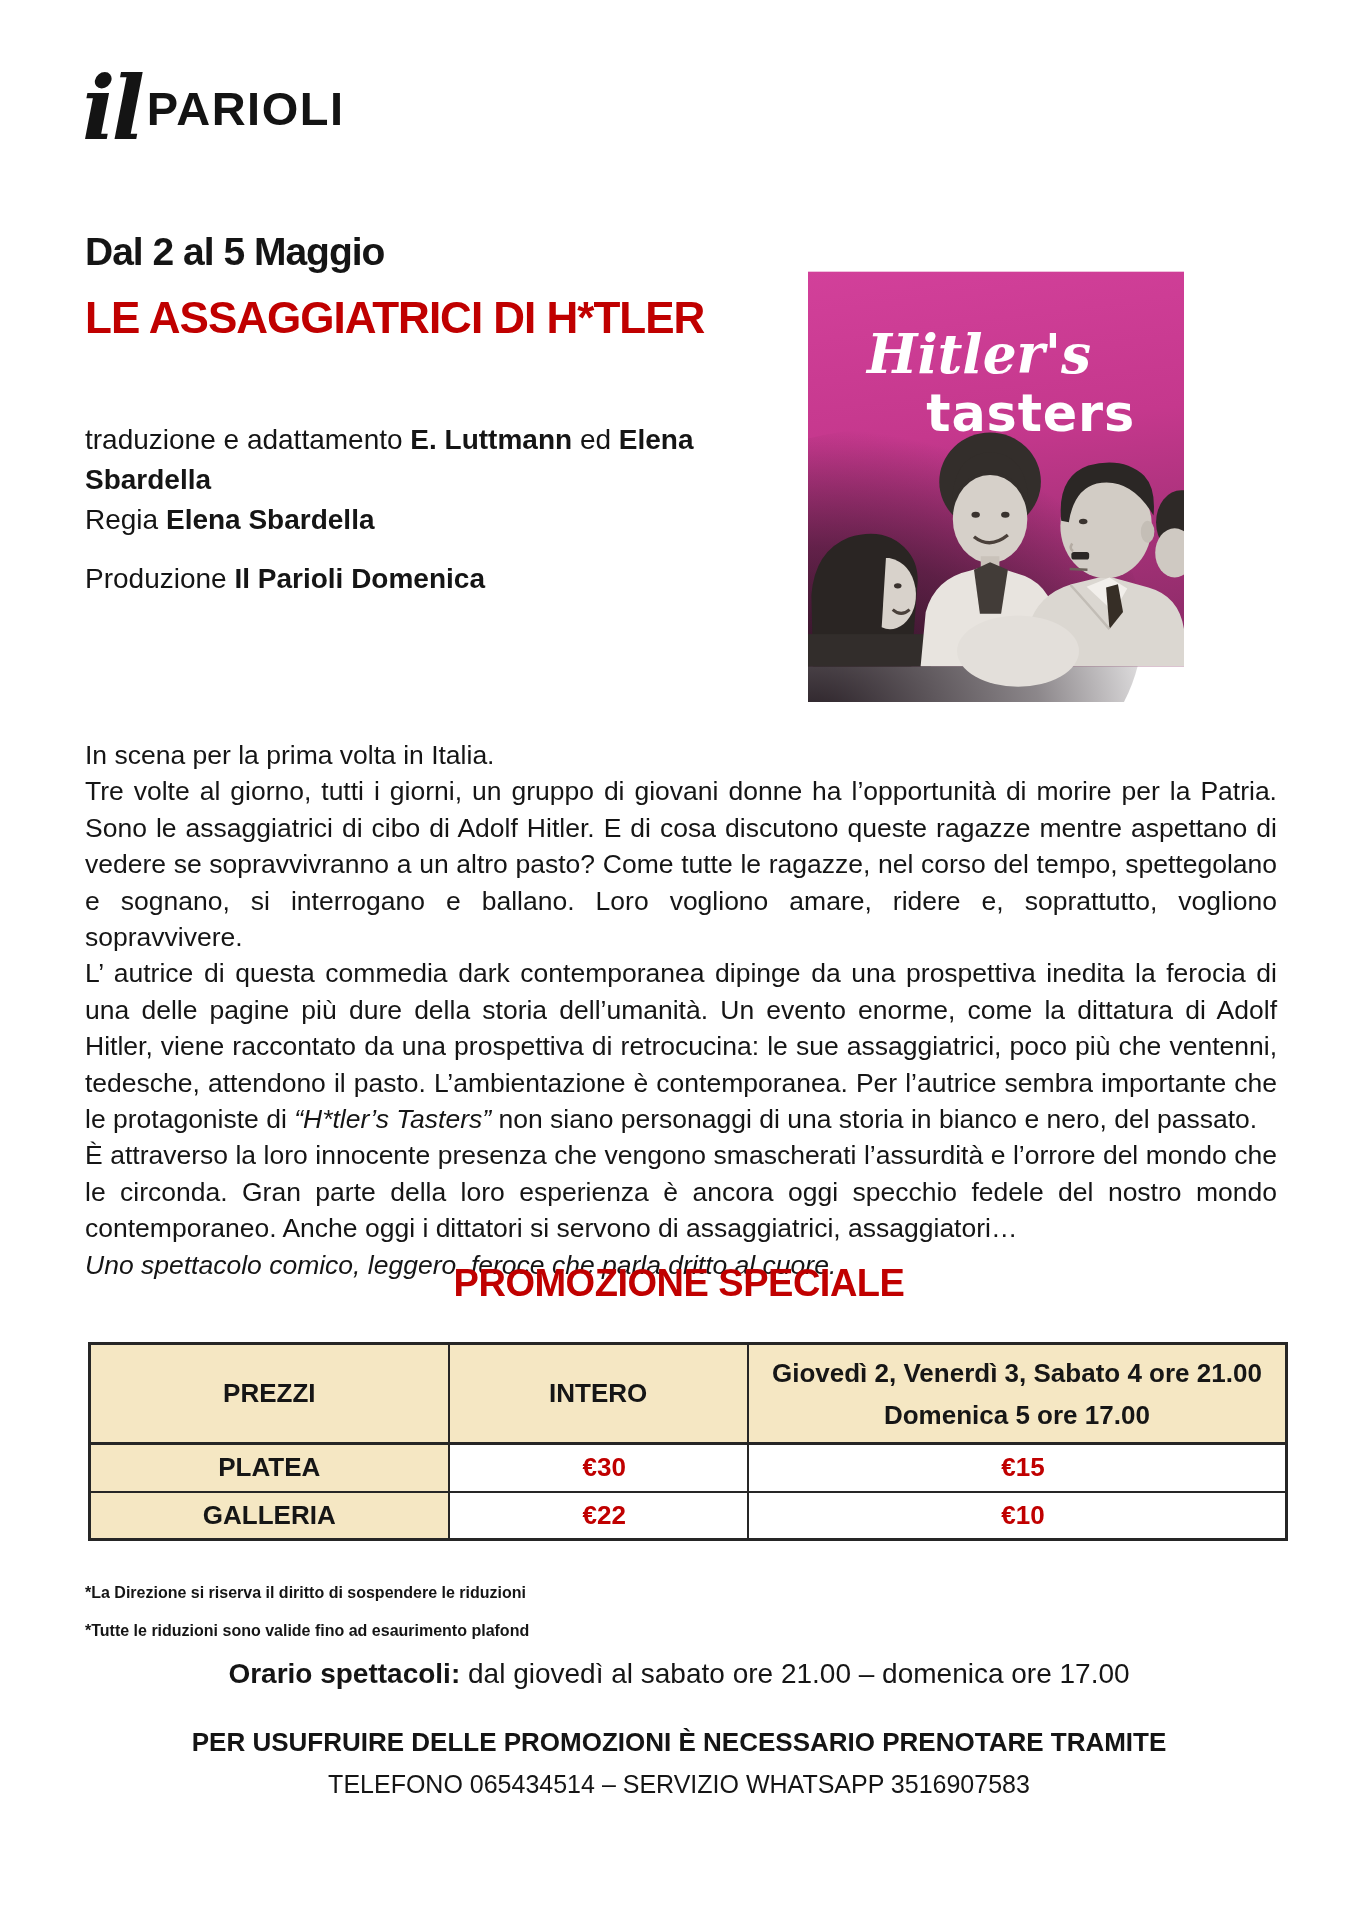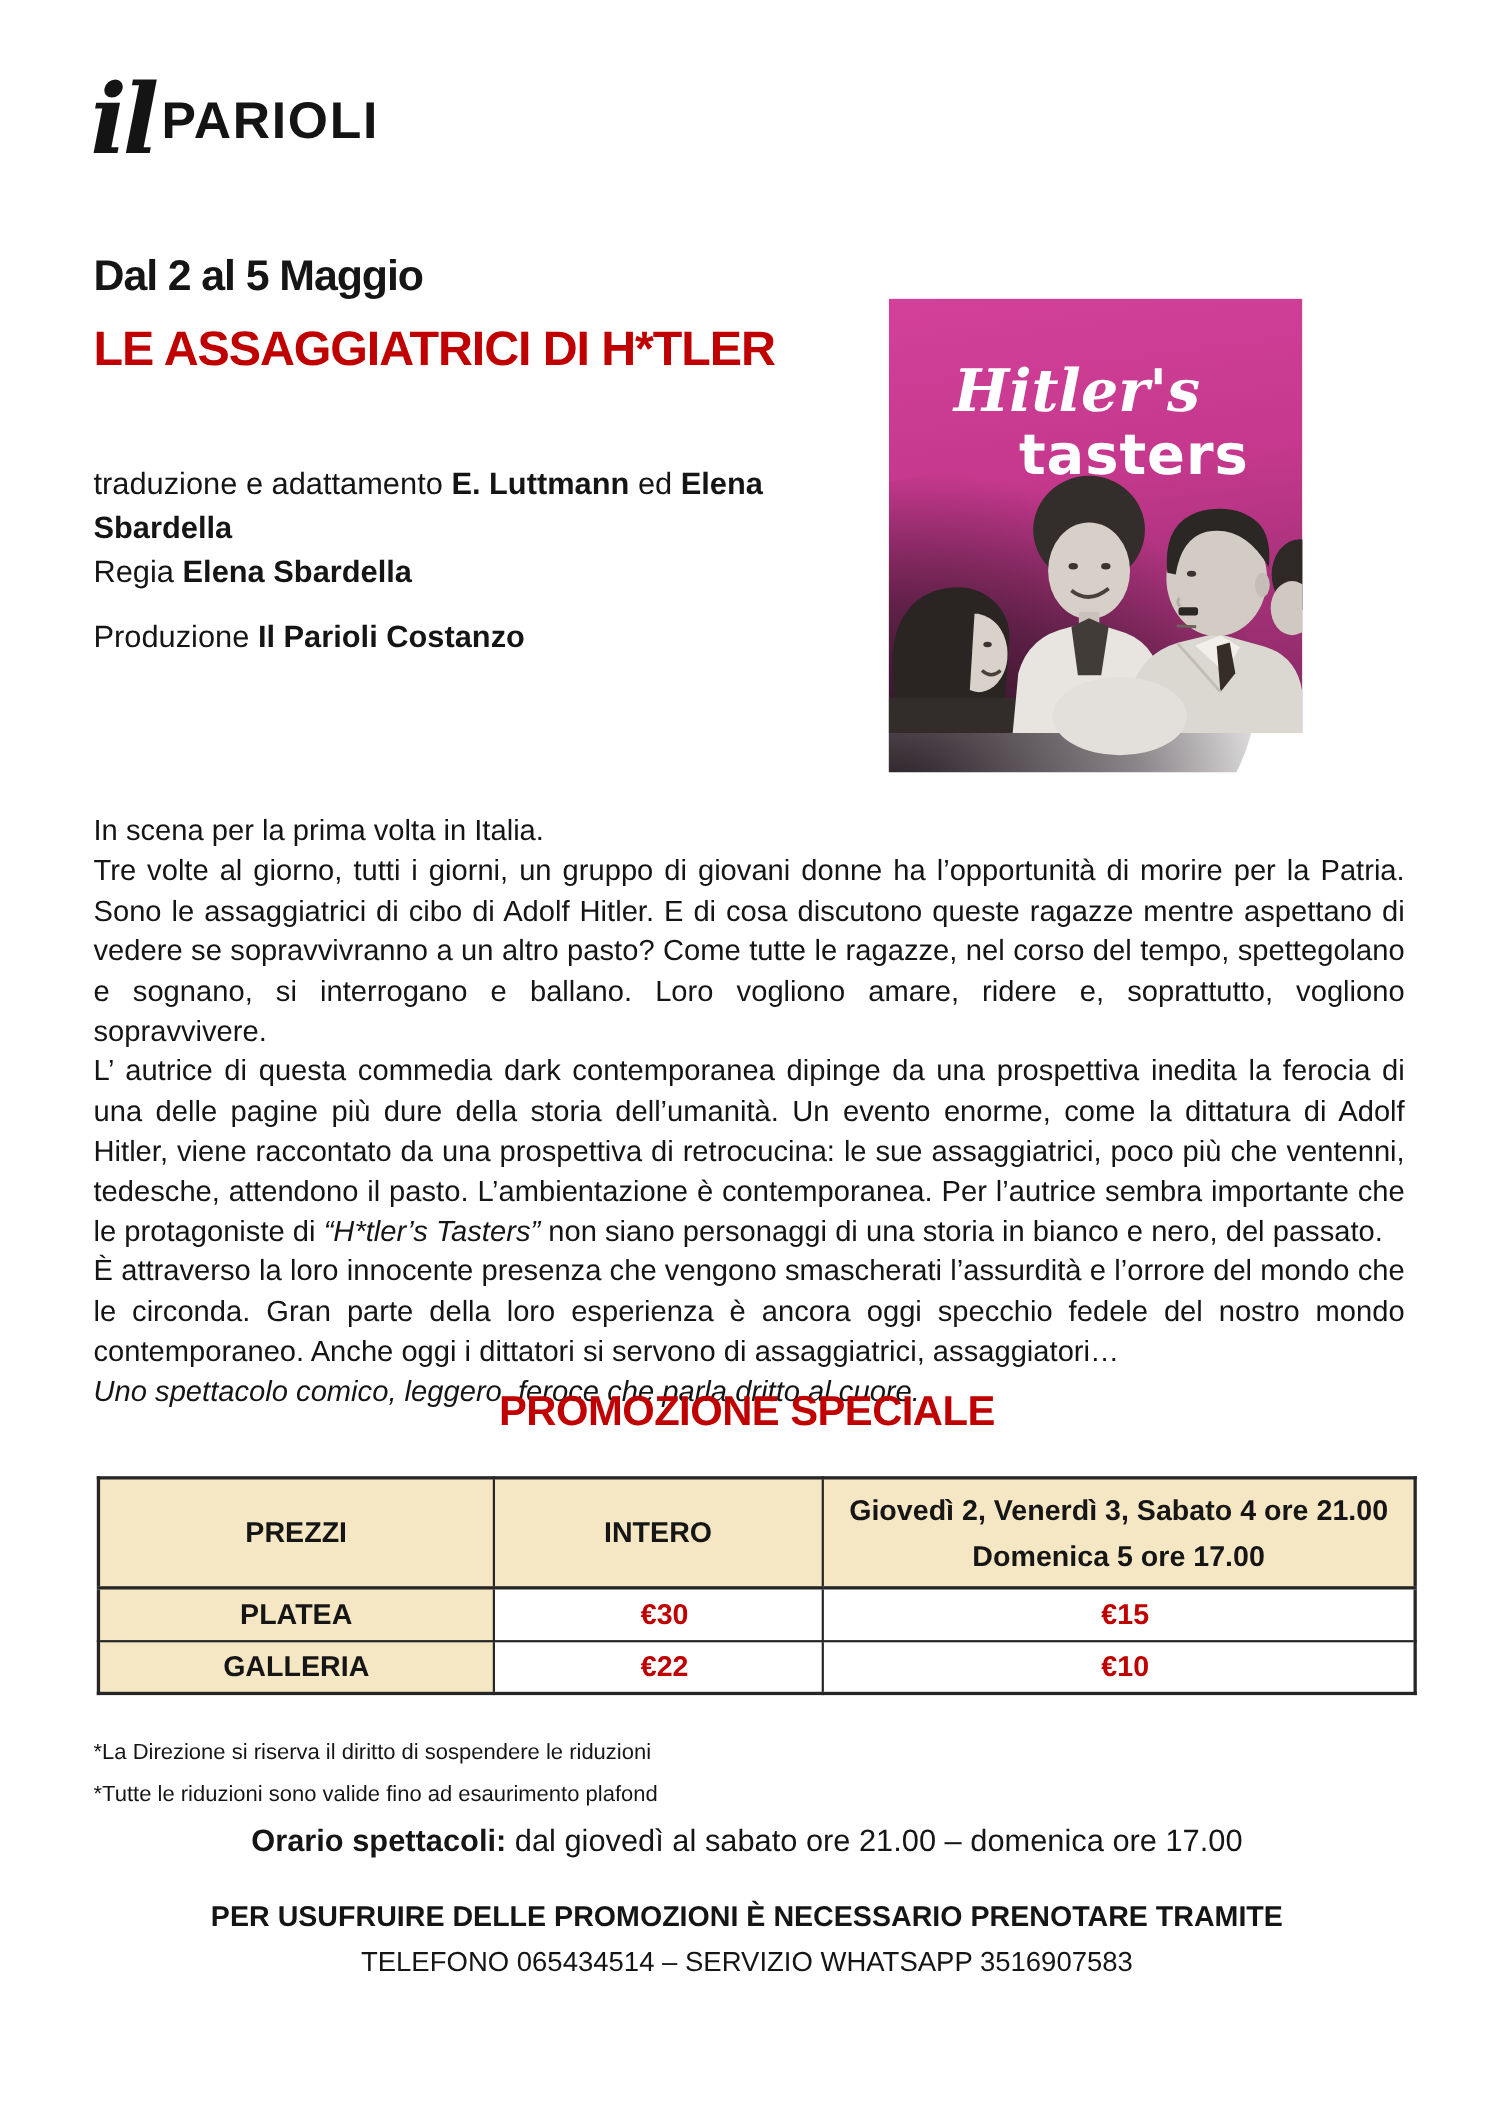--- a/index.html
+++ b/index.html
@@ -41,21 +41,21 @@
   .price-table th, .price-table td { border:2px solid #262626; text-align:center; vertical-align:middle; }
   .price-table .hdr-row th { height:100px; background:#f5e7c3; border-bottom:3px solid #262626; }
   .price-table td { height:48px; }
   .cell-beige { background:#f5e7c3; }
   .cell-white { background:#ffffff; }
   .price { color:#c00000;padding-left:12px; }
   .col1 { width:30%; } .col2 { width:25%; } .col3 { width:45%; }
   .hdr3 div { line-height:42px; }
 
   
-  .notes { position:absolute; left:85px; top:1574px; font-size:20px; font-weight:normal; line-height:38px; color:#151515; }
+  .notes { position:absolute; left:85px; top:1574px; font-size:16px; font-weight:bold; line-height:38px; color:#151515; }
 
   
   .schedule { position:absolute; left:0; top:1658px; width:100%; text-align:center; font-size:28px; color:#151515; }
 
   
   .booking { position:absolute; left:0; top:1727px; width:100%; text-align:center; color:#151515; }
   .booking-line1 { font-size:26px; font-weight:bold; }
   .booking-office { font-size:26px; margin-top:13px; }
   .office-label { color:#c00000; font-weight:bold; }
   .booking-email { font-weight:normal; }
@@ -78,21 +78,21 @@
     <span>traduzione e adattamento</span>
     <span class="b">E. Luttmann</span>
     <span>ed</span>
     <span class="b">Elena Sbardella</span>
     <br>
     <span>Regia</span>
     <span class="b">Elena Sbardella</span>
   </div>
   <div class="production">
     <span>Produzione</span>
-    <span class="b">Il Parioli Costanzo</span>
+    <span class="b">Il Parioli Domenica</span>
   </div>
 
   <div class="poster">
     <svg viewBox="0 0 444 466" xmlns="http://www.w3.org/2000/svg">
       <defs>
         <linearGradient id="pinkGrad" x1="0" y1="0" x2="0.12" y2="1">
           <stop offset="0" stop-color="#d2409a"></stop>
           <stop offset="0.45" stop-color="#c5388d"></stop>
           <stop offset="1" stop-color="#8e2c69"></stop>
         </linearGradient>

